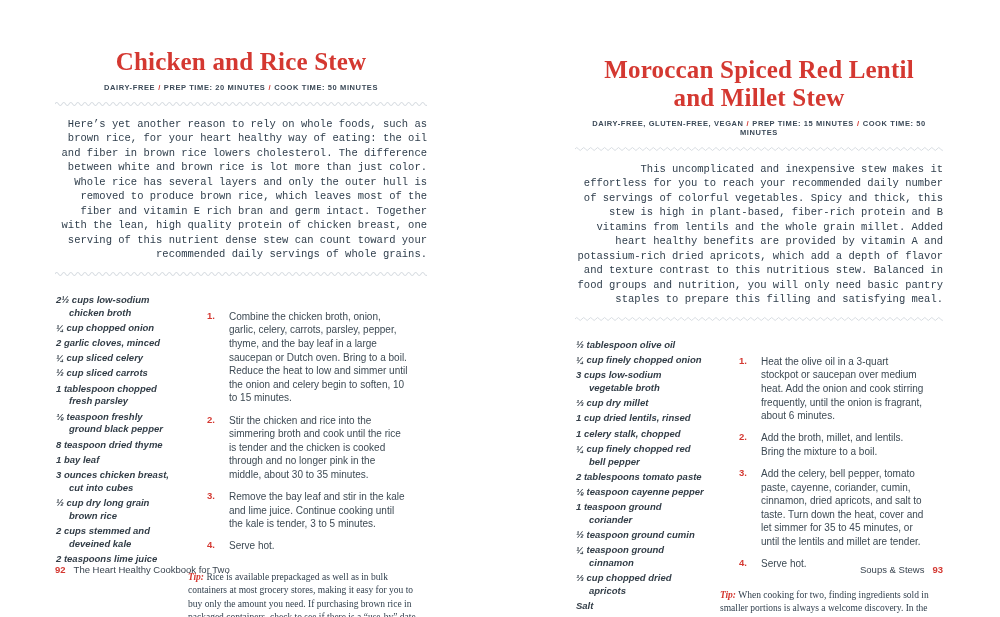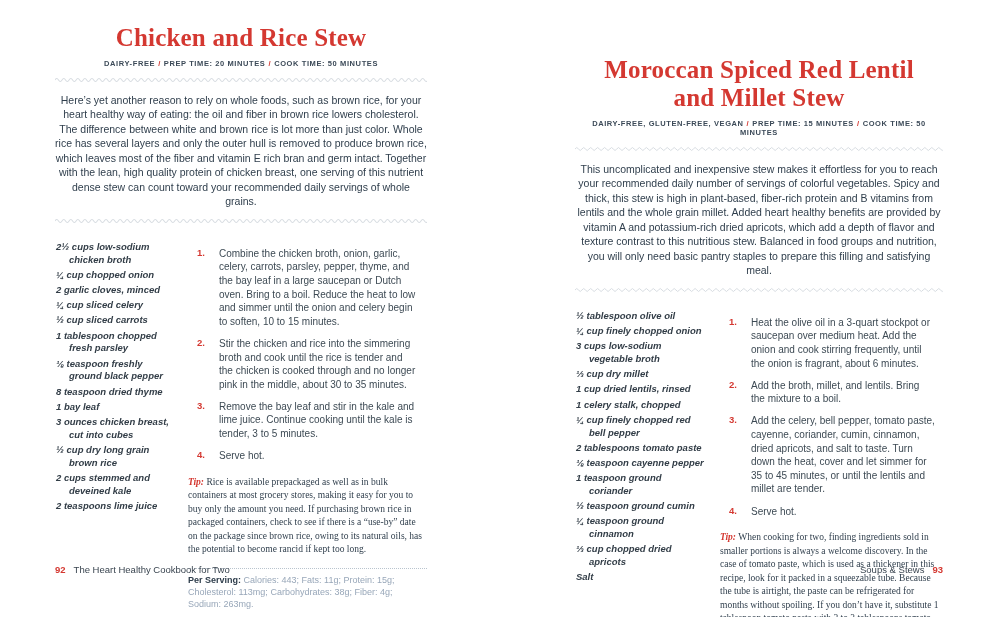--- a/index.html
+++ b/index.html
@@ -5,56 +5,56 @@
   html,body{margin:0;padding:0;background:#ffffff;}
   .spread{
     position:relative;width:1000px;height:617px;background:#ffffff;overflow:hidden;
     font-family:"Liberation Sans",sans-serif;color:#3a4550;
   }
   .page{position:absolute;top:0;height:100%;}
   .page-left{left:55px;width:372px;}
   .page-right{left:575px;width:368px;}
 
   .recipe-header{text-align:center;}
-  .page-left .recipe-header{padding-top:24px;}
+  .page-left .recipe-header{padding-top:48px;}
   .page-right .recipe-header{padding-top:56px;}
 
   .recipe-title{
     margin:0;font-family:"Liberation Serif",serif;font-weight:600;
     font-size:25px;line-height:1.12;color:#d43831;letter-spacing:.2px;
   }
   .title-line{display:block;}
 
   .recipe-meta{
     margin:7px 0 0 0;font-size:7.5px;font-weight:700;letter-spacing:.6px;
     color:#3c4a58;text-transform:uppercase;
   }
   .recipe-meta .sep{color:#d43831;padding:0 3px;}
 
   svg.wavy{display:block;width:100%;height:8px;margin:8px 0 0 0;}
   svg.wavy path{stroke:#d7dce1;stroke-width:1;fill:none;}
 
   .recipe-intro{
-    margin:9px 0 0 0;font-family:Liberation Sans, sans-serif;
-    font-size:10.5px;line-height:1.38;color:#2f3e4c;text-align:center;
+    margin:9px 0 0 0;font-family:Liberation Mono, monospace;
+    font-size:10.5px;line-height:1.38;color:#2f3e4c;text-align:right;
   }
 
   .recipe-body{display:flex;margin-top:14px;}
   .page-left .ingredients-col{width:118px;}
   .page-right .ingredients-col{width:130px;}
   .ingredients-col{flex:none;margin-right:15px;}
   .method-col{flex:1;min-width:0;}
 
   ul.ingredients{list-style:none;margin:2px 0 0 1px;padding:0;font-style:italic;}
   ul.ingredients li{
     font-size:9.5px;line-height:1.34;font-weight:600;color:#323d47;
     padding-left:13px;text-indent:-13px;margin-bottom:2.5px;
   }
 
-  ol.steps{list-style:none;margin:8px;padding:0;counter-reset:step;}
+  ol.steps{list-style:none;margin:18px;padding:0;counter-reset:step;}
   ol.steps li{
     counter-increment:step;position:relative;padding-left:23px;
     font-size:10px;line-height:1.36;color:#3d4a54;margin-bottom:8.5px;
   }
   ol.steps li::before{
     content:counter(step) ".";position:absolute;left:1px;top:0;
     color:#d43831;font-weight:700;font-size:9.5px;
   }
 
   .tip{

